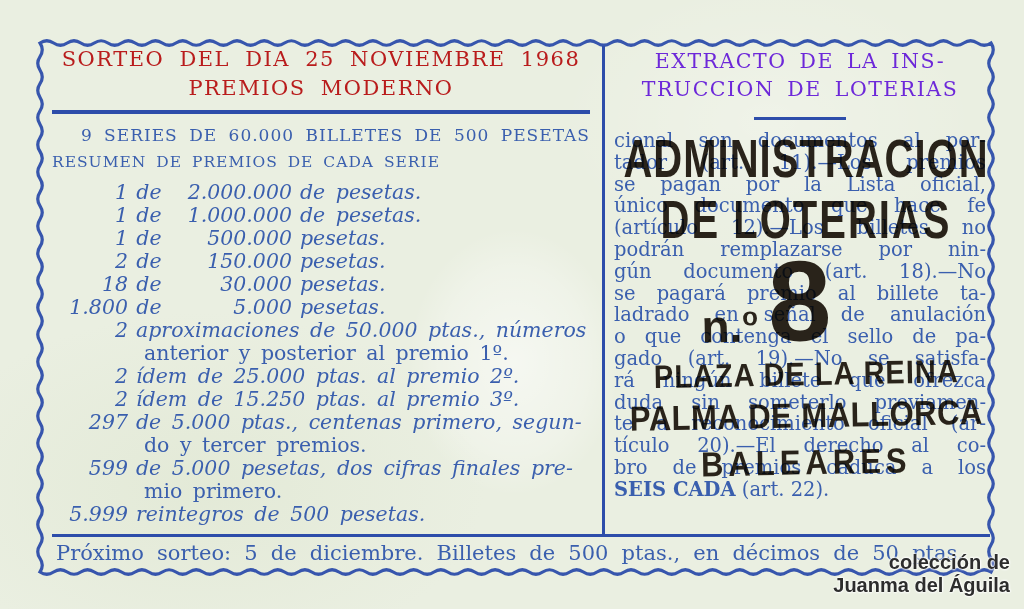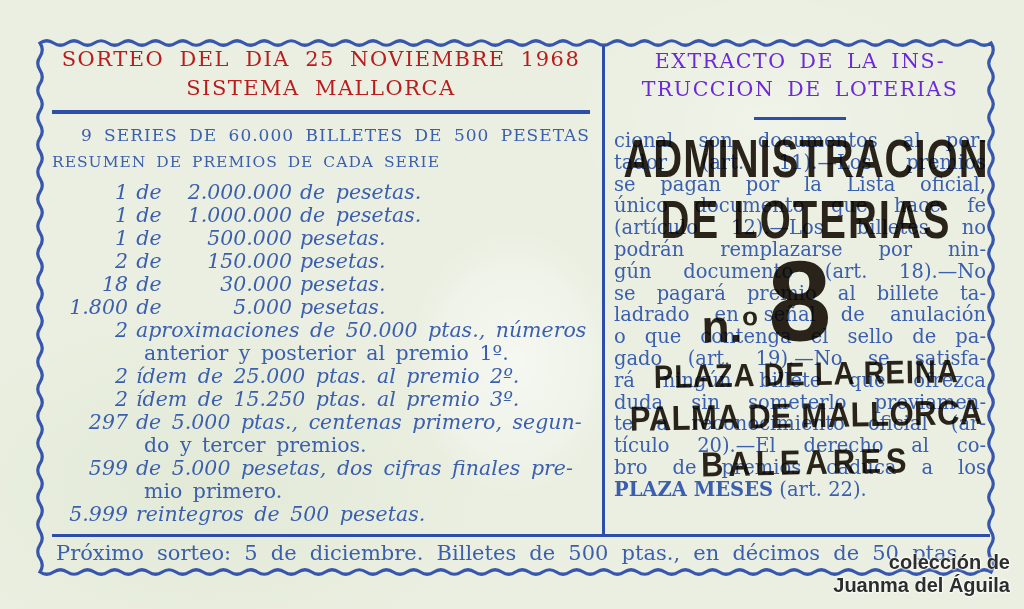--- a/index.html
+++ b/index.html
@@ -68,21 +68,21 @@
 <svg id="border-svg" width="1024" height="609">
   <path id="wave-path" fill="none" stroke="#2d4daa" stroke-width="3.2" stroke-linecap="round" opacity="0.95" d="M 40 43 Q 46.8 38.5 53.6 43 Q 60.4 47.5 67.2 43 Q 74.0 38.5 80.8 43 Q 87.6 47.5 94.3 43 Q 101.1 38.5 107.9 43 Q 114.7 47.5 121.5 43 Q 128.3 38.5 135.1 43 Q 141.9 47.5 148.7 43 Q 155.5 38.5 162.3 43 Q 169.1 47.5 175.9 43 Q 182.7 38.5 189.4 43 Q 196.2 47.5 203.0 43 Q 209.8 38.5 216.6 43 Q 223.4 47.5 230.2 43 Q 237.0 38.5 243.8 43 Q 250.6 47.5 257.4 43 Q 264.2 38.5 271.0 43 Q 277.8 47.5 284.5 43 Q 291.3 38.5 298.1 43 Q 304.9 47.5 311.7 43 Q 318.5 38.5 325.3 43 Q 332.1 47.5 338.9 43 Q 345.7 38.5 352.5 43 Q 359.3 47.5 366.1 43 Q 372.9 38.5 379.6 43 Q 386.4 47.5 393.2 43 Q 400.0 38.5 406.8 43 Q 413.6 47.5 420.4 43 Q 427.2 38.5 434.0 43 Q 440.8 47.5 447.6 43 Q 454.4 38.5 461.2 43 Q 468.0 47.5 474.7 43 Q 481.5 38.5 488.3 43 Q 495.1 47.5 501.9 43 Q 508.7 38.5 515.5 43 Q 522.3 47.5 529.1 43 Q 535.9 38.5 542.7 43 Q 549.5 47.5 556.3 43 Q 563.1 38.5 569.8 43 Q 576.6 47.5 583.4 43 Q 590.2 38.5 597.0 43 Q 603.8 47.5 610.6 43 Q 617.4 38.5 624.2 43 Q 631.0 47.5 637.8 43 Q 644.6 38.5 651.4 43 Q 658.2 47.5 664.9 43 Q 671.7 38.5 678.5 43 Q 685.3 47.5 692.1 43 Q 698.9 38.5 705.7 43 Q 712.5 47.5 719.3 43 Q 726.1 38.5 732.9 43 Q 739.7 47.5 746.5 43 Q 753.3 38.5 760.0 43 Q 766.8 47.5 773.6 43 Q 780.4 38.5 787.2 43 Q 794.0 47.5 800.8 43 Q 807.6 38.5 814.4 43 Q 821.2 47.5 828.0 43 Q 834.8 38.5 841.6 43 Q 848.4 47.5 855.1 43 Q 861.9 38.5 868.7 43 Q 875.5 47.5 882.3 43 Q 889.1 38.5 895.9 43 Q 902.7 47.5 909.5 43 Q 916.3 38.5 923.1 43 Q 929.9 47.5 936.7 43 Q 943.5 38.5 950.2 43 Q 957.0 47.5 963.8 43 Q 970.6 38.5 977.4 43 Q 984.2 47.5 991.0 43 Q 995.5 49.8 991 56.6 Q 986.5 63.3 991 70.1 Q 995.5 76.9 991 83.7 Q 986.5 90.5 991 97.3 Q 995.5 104.0 991 110.8 Q 986.5 117.6 991 124.4 Q 995.5 131.2 991 137.9 Q 986.5 144.7 991 151.5 Q 995.5 158.3 991 165.1 Q 986.5 171.9 991 178.6 Q 995.5 185.4 991 192.2 Q 986.5 199.0 991 205.8 Q 995.5 212.6 991 219.3 Q 986.5 226.1 991 232.9 Q 995.5 239.7 991 246.5 Q 986.5 253.2 991 260.0 Q 995.5 266.8 991 273.6 Q 986.5 280.4 991 287.2 Q 995.5 293.9 991 300.7 Q 986.5 307.5 991 314.3 Q 995.5 321.1 991 327.8 Q 986.5 334.6 991 341.4 Q 995.5 348.2 991 355.0 Q 986.5 361.8 991 368.5 Q 995.5 375.3 991 382.1 Q 986.5 388.9 991 395.7 Q 995.5 402.4 991 409.2 Q 986.5 416.0 991 422.8 Q 995.5 429.6 991 436.4 Q 986.5 443.1 991 449.9 Q 995.5 456.7 991 463.5 Q 986.5 470.3 991 477.1 Q 995.5 483.8 991 490.6 Q 986.5 497.4 991 504.2 Q 995.5 511.0 991 517.7 Q 986.5 524.5 991 531.3 Q 995.5 538.1 991 544.9 Q 986.5 551.7 991 558.4 Q 995.5 565.2 991 572.0 Q 984.2 567.5 977.4 572 Q 970.6 576.5 963.8 572 Q 957.0 567.5 950.2 572 Q 943.5 576.5 936.7 572 Q 929.9 567.5 923.1 572 Q 916.3 576.5 909.5 572 Q 902.7 567.5 895.9 572 Q 889.1 576.5 882.3 572 Q 875.5 567.5 868.7 572 Q 861.9 576.5 855.1 572 Q 848.4 567.5 841.6 572 Q 834.8 576.5 828.0 572 Q 821.2 567.5 814.4 572 Q 807.6 576.5 800.8 572 Q 794.0 567.5 787.2 572 Q 780.4 576.5 773.6 572 Q 766.8 567.5 760.0 572 Q 753.3 576.5 746.5 572 Q 739.7 567.5 732.9 572 Q 726.1 576.5 719.3 572 Q 712.5 567.5 705.7 572 Q 698.9 576.5 692.1 572 Q 685.3 567.5 678.5 572 Q 671.7 576.5 664.9 572 Q 658.1 567.5 651.4 572 Q 644.6 576.5 637.8 572 Q 631.0 567.5 624.2 572 Q 617.4 576.5 610.6 572 Q 603.8 567.5 597.0 572 Q 590.2 576.5 583.4 572 Q 576.6 567.5 569.8 572 Q 563.0 576.5 556.3 572 Q 549.5 567.5 542.7 572 Q 535.9 576.5 529.1 572 Q 522.3 567.5 515.5 572 Q 508.7 576.5 501.9 572 Q 495.1 567.5 488.3 572 Q 481.5 576.5 474.7 572 Q 467.9 567.5 461.2 572 Q 454.4 576.5 447.6 572 Q 440.8 567.5 434.0 572 Q 427.2 576.5 420.4 572 Q 413.6 567.5 406.8 572 Q 400.0 576.5 393.2 572 Q 386.4 567.5 379.6 572 Q 372.8 576.5 366.1 572 Q 359.3 567.5 352.5 572 Q 345.7 576.5 338.9 572 Q 332.1 567.5 325.3 572 Q 318.5 576.5 311.7 572 Q 304.9 567.5 298.1 572 Q 291.3 576.5 284.5 572 Q 277.7 567.5 271.0 572 Q 264.2 576.5 257.4 572 Q 250.6 567.5 243.8 572 Q 237.0 576.5 230.2 572 Q 223.4 567.5 216.6 572 Q 209.8 576.5 203.0 572 Q 196.2 567.5 189.4 572 Q 182.6 576.5 175.9 572 Q 169.1 567.5 162.3 572 Q 155.5 576.5 148.7 572 Q 141.9 567.5 135.1 572 Q 128.3 576.5 121.5 572 Q 114.7 567.5 107.9 572 Q 101.1 576.5 94.3 572 Q 87.5 567.5 80.8 572 Q 74.0 576.5 67.2 572 Q 60.4 567.5 53.6 572 Q 46.8 576.5 40.0 572 Q 44.5 565.2 40 558.4 Q 35.5 551.7 40 544.9 Q 44.5 538.1 40 531.3 Q 35.5 524.5 40 517.7 Q 44.5 511.0 40 504.2 Q 35.5 497.4 40 490.6 Q 44.5 483.8 40 477.1 Q 35.5 470.3 40 463.5 Q 44.5 456.7 40 449.9 Q 35.5 443.1 40 436.4 Q 44.5 429.6 40 422.8 Q 35.5 416.0 40 409.2 Q 44.5 402.4 40 395.7 Q 35.5 388.9 40 382.1 Q 44.5 375.3 40 368.5 Q 35.5 361.8 40 355.0 Q 44.5 348.2 40 341.4 Q 35.5 334.6 40 327.8 Q 44.5 321.1 40 314.3 Q 35.5 307.5 40 300.7 Q 44.5 293.9 40 287.2 Q 35.5 280.4 40 273.6 Q 44.5 266.8 40 260.0 Q 35.5 253.2 40 246.5 Q 44.5 239.7 40 232.9 Q 35.5 226.1 40 219.3 Q 44.5 212.6 40 205.8 Q 35.5 199.0 40 192.2 Q 44.5 185.4 40 178.6 Q 35.5 171.9 40 165.1 Q 44.5 158.3 40 151.5 Q 35.5 144.7 40 137.9 Q 44.5 131.2 40 124.4 Q 35.5 117.6 40 110.8 Q 44.5 104.0 40 97.3 Q 35.5 90.5 40 83.7 Q 44.5 76.9 40 70.1 Q 35.5 63.3 40 56.6 Q 44.5 49.8 40 43.0 Z"></path>
 </svg>
 
 <div class="abs seal"></div>
 
 <div class="abs divider"></div>
 
 <div class="abs left-col">
   <div class="lt1">SORTEO DEL DIA 25 NOVIEMBRE 1968</div>
-  <div class="lt2">SISTEMA MALLORCA</div>
+  <div class="lt2">PREMIOS MODERNO</div>
   <div class="l-rule"></div>
   <div class="series">9 SERIES DE 60.000 BILLETES DE 500 PESETAS</div>
   <div class="resumen">RESUMEN DE PREMIOS DE CADA SERIE</div>
 
   <div class="prize-list">
     <div class="row"><span class="qty">1</span><span class="de">de</span><span class="amt">2.000.000</span><span>de pesetas.</span></div>
     <div class="row"><span class="qty">1</span><span class="de">de</span><span class="amt">1.000.000</span><span>de pesetas.</span></div>
     <div class="row"><span class="qty">1</span><span class="de">de</span><span class="amt">500.000</span><span>pesetas.</span></div>
     <div class="row"><span class="qty">2</span><span class="de">de</span><span class="amt">150.000</span><span>pesetas.</span></div>
     <div class="row"><span class="qty">18</span><span class="de">de</span><span class="amt">30.000</span><span>pesetas.</span></div>
@@ -113,21 +113,21 @@
   <div class="ext-line">gún documento (art. 18).—No</div>
   <div class="ext-line">se pagará premio al billete ta-</div>
   <div class="ext-line">ladrado en señal de anulación</div>
   <div class="ext-line">o que contenga el sello de pa-</div>
   <div class="ext-line">gado (art. 19).—No se satisfa-</div>
   <div class="ext-line">rá ningún billete que ofrezca</div>
   <div class="ext-line">duda sin someterlo previamen-</div>
   <div class="ext-line">te a reconocimiento oficial (ar-</div>
   <div class="ext-line">tículo 20).—El derecho al co-</div>
   <div class="ext-line">bro de premios caduca a los</div>
-  <div class="ext-line last"><span class="bold">PLAZA MESES</span><span> (art. 22).</span></div>
+  <div class="ext-line last"><span class="bold">SEIS CADA</span><span> (art. 22).</span></div>
 </div>
 
 <div class="abs rule-full"></div>
 <div class="abs next-draw">Próximo sorteo: 5 de diciembre. Billetes de 500 ptas., en décimos de 50 ptas.</div>
 
 <div class="abs stamp">
   <div class="st1">ADMINISTRACION</div>
   <div class="st2">DE LOTERIAS</div>
   <div class="st-num">
     <span class="stamp-no"><span>n.</span><sup>o</sup></span>

